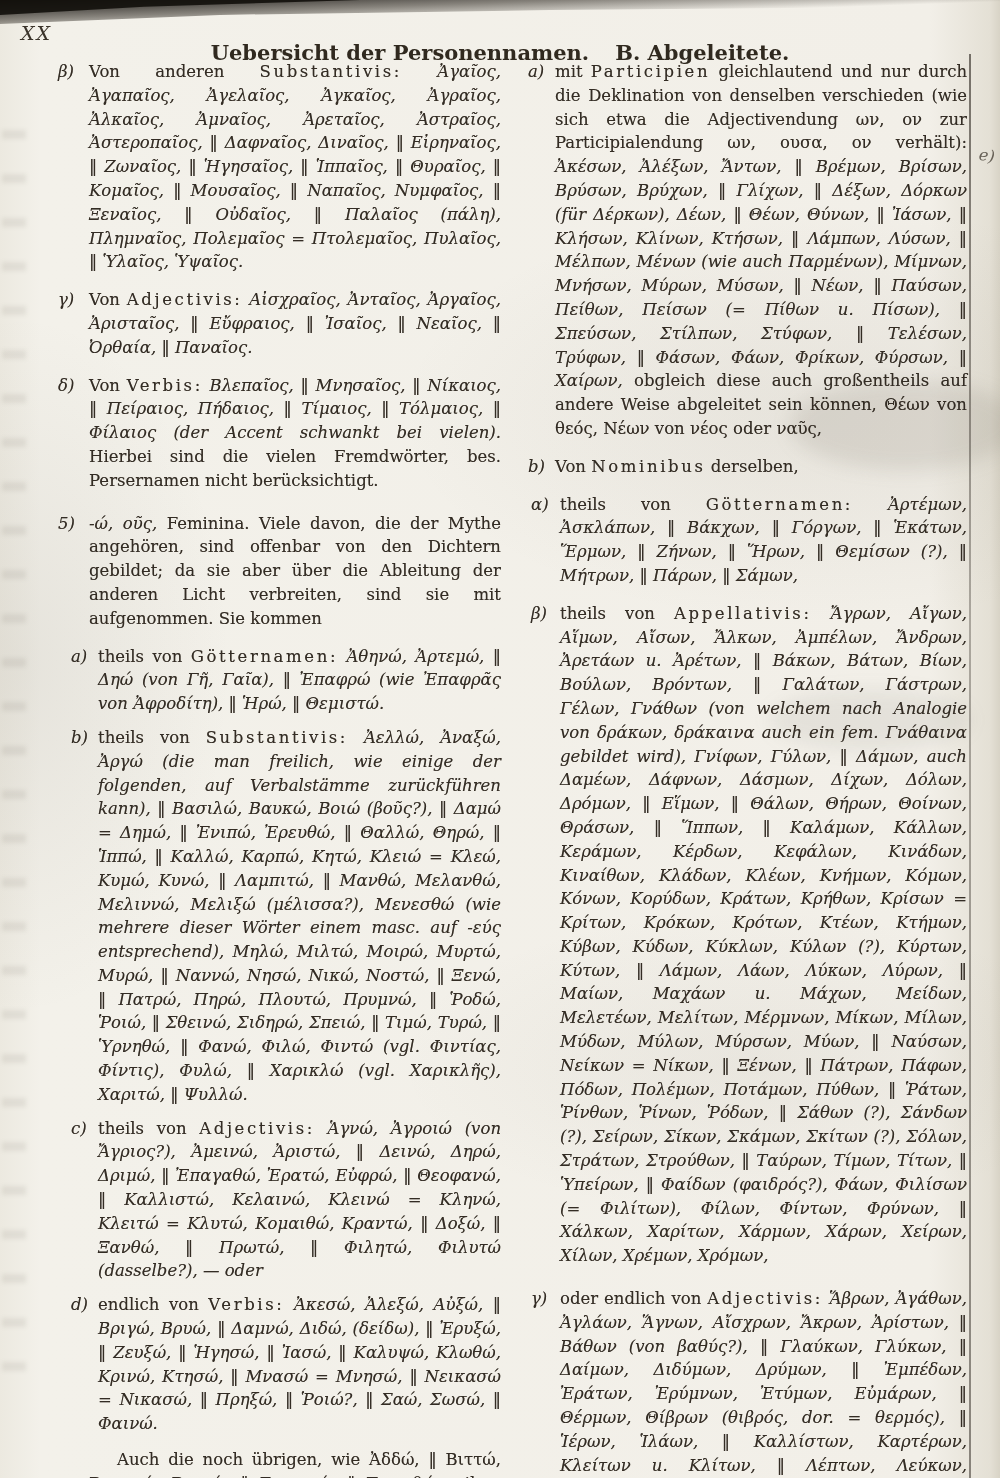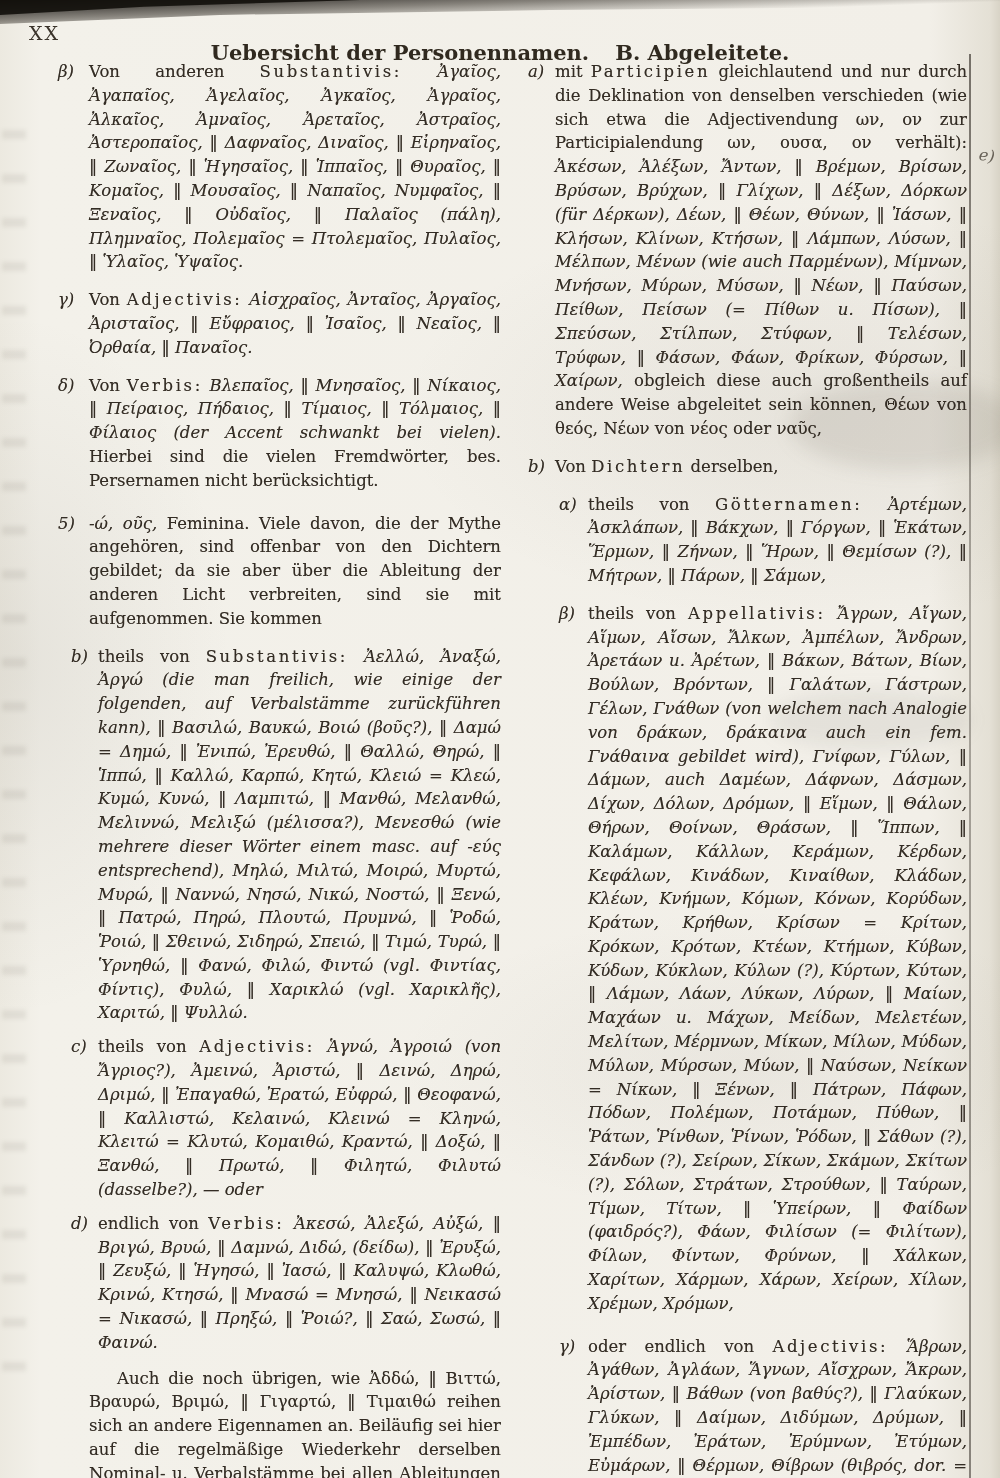--- a/index.html
+++ b/index.html
@@ -25,36 +25,36 @@
   .left-ghost{position:absolute;left:2px;top:130px;width:24px;height:1260px;opacity:.5;filter:blur(2px);
     background:repeating-linear-gradient(to bottom, rgba(105,98,86,.22) 0 9px, transparent 9px 44px);}
   .smudge{position:absolute;border-radius:50%;filter:blur(9px);pointer-events:none;}
   .sm1{left:790px;top:380px;width:230px;height:90px;background:rgba(110,104,94,.14);}
   .sm2{left:770px;top:690px;width:200px;height:60px;background:rgba(110,104,94,.10);}
   .margin-note{position:absolute;left:979px;top:146px;font-style:italic;font-size:16px;
     color:rgba(60,53,44,.75);transform:rotate(8deg);}
 
   
   .hdr{position:absolute;top:14px;left:0;width:100%;height:40px;}
-  .pgnum{position:absolute;left:29px;top:8px;font-size:19px;letter-spacing:2px;color:#3a332a;}
+  .pgnum{position:absolute;left:21px;top:8px;font-size:19px;letter-spacing:2px;color:#3a332a;font-style:italic;}
   .titlewrap{position:absolute;left:0;top:6px;width:100%;text-align:center;
     font-weight:bold;font-size:21px;color:#30291f;margin-top:20px;}
   .titlewrap .t1{margin-right:26px;}
 
   
   .col{position:absolute;top:60px;font-size:16.5px;line-height:23.8px;text-align:justify;
     text-shadow:0 0 .5px rgba(51,44,36,.45);}
   .col-left{left:58px;width:443px;}
   .col-right{left:515px;width:452px;}
 
   .item{padding-left:31px;text-indent:-31px;margin-bottom:10px;}
   .item .lbl{display:inline-block;width:31px;text-indent:0;font-style:italic;}
   .sub{margin-left:13px;padding-left:27px;text-indent:-27px;}
   .sub .lbl{width:27px;}
-  .subg{margin-left:44px;padding-left:29px;text-indent:-29px;}
+  .subg{margin-left:16px;padding-left:29px;text-indent:-29px;}
   .subg .lbl{width:29px;}
   .gap-lg{margin-bottom:19px;}
   .gap-md{margin-bottom:14px;}
 
   .de{font-style:normal;}
   .sp{letter-spacing:2.6px;}
   .gk{font-style:italic;}
   .closing{margin-left:31px;text-indent:28px;padding-left:0;}
 </style>
 </head>
@@ -88,20 +88,23 @@
     </div>
 
     <div class="item gap-lg">
       <span class="lbl">δ)</span><span class="de">Von</span> <span class="de sp">Verbis:</span> <span class="gk">Βλεπαῖος, ‖ Μνησαῖος, ‖ Νίκαιος, ‖ Πείραιος, Πήδαιος, ‖ Τίμαιος, ‖ Τόλμαιος, ‖ Φίλαιος (der Accent schwankt bei vielen).</span> <span class="de">Hierbei sind die vielen Fremdwörter, bes. Persernamen nicht berücksichtigt.</span>
     </div>
 
     <div class="item gap-md">
       <span class="lbl de">5)</span><span class="gk">-ώ, οῦς,</span> <span class="de">Feminina. Viele davon, die der Mythe angehören, sind offenbar von den Dichtern gebildet; da sie aber über die Ableitung der anderen Licht verbreiten, sind sie mit aufgenommen. Sie kommen</span>
     </div>
 
+    <div class="item sub">
+      <span class="lbl de">a)</span><span class="de">theils von</span> <span class="de sp">Götternamen:</span> <span class="gk">Ἀθηνώ, Ἀρτεμώ, ‖ Δηώ (von Γῆ, Γαῖα), ‖ Ἐπαφρώ (wie Ἐπαφρᾶς von Ἀφροδίτη), ‖ Ἡρώ, ‖ Θεμιστώ.</span>
+    </div>
 
     <div class="item sub">
       <span class="lbl de">b)</span><span class="de">theils von</span> <span class="de sp">Substantivis:</span> <span class="gk">Ἀελλώ, Ἀναξώ, Ἀργώ (die man freilich, wie einige der folgenden, auf Verbalstämme zurückführen kann), ‖ Βασιλώ, Βαυκώ, Βοιώ (βοῦς?), ‖ Δαμώ = Δημώ, ‖ Ἐνιπώ, Ἐρευθώ, ‖ Θαλλώ, Θηρώ, ‖ Ἱππώ, ‖ Καλλώ, Καρπώ, Κητώ, Κλειώ = Κλεώ, Κυμώ, Κυνώ, ‖ Λαμπιτώ, ‖ Μανθώ, Μελανθώ, Μελιννώ, Μελιξώ (μέλισσα?), Μενεσθώ (wie mehrere dieser Wörter einem masc. auf -εύς entsprechend), Μηλώ, Μιλτώ, Μοιρώ, Μυρτώ, Μυρώ, ‖ Ναννώ, Νησώ, Νικώ, Νοστώ, ‖ Ξενώ, ‖ Πατρώ, Πηρώ, Πλουτώ, Πρυμνώ, ‖ Ῥοδώ, Ῥοιώ, ‖ Σθεινώ, Σιδηρώ, Σπειώ, ‖ Τιμώ, Τυρώ, ‖ Ὑρνηθώ, ‖ Φανώ, Φιλώ, Φιντώ (vgl. Φιντίας, Φίντις), Φυλώ, ‖ Χαρικλώ (vgl. Χαρικλῆς), Χαριτώ, ‖ Ψυλλώ.</span>
     </div>
 
     <div class="item sub">
       <span class="lbl de">c)</span><span class="de">theils von</span> <span class="de sp">Adjectivis:</span> <span class="gk">Ἁγνώ, Ἀγροιώ (von Ἄγριος?), Ἀμεινώ, Ἀριστώ, ‖ Δεινώ, Δηρώ, Δριμώ, ‖ Ἐπαγαθώ, Ἐρατώ, Εὐφρώ, ‖ Θεοφανώ, ‖ Καλλιστώ, Κελαινώ, Κλεινώ = Κληνώ, Κλειτώ = Κλυτώ, Κομαιθώ, Κραντώ, ‖ Δοξώ, ‖ Ξανθώ, ‖ Πρωτώ, ‖ Φιλητώ, Φιλυτώ (dasselbe?), — oder</span>
     </div>
 
     <div class="item sub" style="margin-bottom:12px;">
@@ -113,21 +116,21 @@
   </div>
 
   <div class="col col-right">
 
 
     <div class="item sub gap-md">
       <span class="lbl de">a)</span><span class="de">mit</span> <span class="de sp">Participien</span> <span class="de">gleichlautend und nur durch die Deklination von denselben verschieden (wie sich etwa die Adjectivendung ων, ον zur Participialendung ων, ουσα, ον verhält):</span> <span class="gk">Ἀκέσων, Ἀλέξων, Ἄντων, ‖ Βρέμων, Βρίσων, Βρύσων, Βρύχων, ‖ Γλίχων, ‖ Δέξων, Δόρκων (für Δέρκων), Δέων, ‖ Θέων, Θύνων, ‖ Ἰάσων, ‖ Κλήσων, Κλίνων, Κτήσων, ‖ Λάμπων, Λύσων, ‖ Μέλπων, Μένων (wie auch Παρμένων), Μίμνων, Μνήσων, Μύρων, Μύσων, ‖ Νέων, ‖ Παύσων, Πείθων, Πείσων (= Πίθων u. Πίσων), ‖ Σπεύσων, Στίλπων, Στύφων, ‖ Τελέσων, Τρύφων, ‖ Φάσων, Φάων, Φρίκων, Φύρσων, ‖ Χαίρων,</span> <span class="de">obgleich diese auch großentheils auf andere Weise abgeleitet sein können, Θέων von θεός, Νέων von νέος oder ναῦς,</span>
     </div>
 
     <div class="item sub gap-md">
-      <span class="lbl de">b)</span><span class="de">Von</span> <span class="de sp">Dichtern</span> <span class="de">derselben,</span>
+      <span class="lbl de">b)</span><span class="de">Von</span> <span class="de sp">Nominibus</span> <span class="de">derselben,</span>
     </div>
 
     <div class="item subg gap-md">
       <span class="lbl">α)</span><span class="de">theils von</span> <span class="de sp">Götternamen:</span> <span class="gk">Ἀρτέμων, Ἀσκλάπων, ‖ Βάκχων, ‖ Γόργων, ‖ Ἑκάτων, Ἕρμων, ‖ Ζήνων, ‖ Ἥρων, ‖ Θεμίσων (?), ‖ Μήτρων, ‖ Πάρων, ‖ Σάμων,</span>
     </div>
 
     <div class="item subg gap-lg">
       <span class="lbl">β)</span><span class="de">theils von</span> <span class="de sp">Appellativis:</span> <span class="gk">Ἄγρων, Αἴγων, Αἵμων, Αἴσων, Ἄλκων, Ἀμπέλων, Ἄνδρων, Ἀρετάων u. Ἀρέτων, ‖ Βάκων, Βάτων, Βίων, Βούλων, Βρόντων, ‖ Γαλάτων, Γάστρων, Γέλων, Γνάθων (von welchem nach Analogie von δράκων, δράκαινα auch ein fem. Γνάθαινα gebildet wird), Γνίφων, Γύλων, ‖ Δάμων, auch Δαμέων, Δάφνων, Δάσμων, Δίχων, Δόλων, Δρόμων, ‖ Εἵμων, ‖ Θάλων, Θήρων, Θοίνων, Θράσων, ‖ Ἵππων, ‖ Καλάμων, Κάλλων, Κεράμων, Κέρδων, Κεφάλων, Κινάδων, Κιναίθων, Κλάδων, Κλέων, Κνήμων, Κόμων, Κόνων, Κορύδων, Κράτων, Κρήθων, Κρίσων = Κρίτων, Κρόκων, Κρότων, Κτέων, Κτήμων, Κύβων, Κύδων, Κύκλων, Κύλων (?), Κύρτων, Κύτων, ‖ Λάμων, Λάων, Λύκων, Λύρων, ‖ Μαίων, Μαχάων u. Μάχων, Μείδων, Μελετέων, Μελίτων, Μέρμνων, Μίκων, Μίλων, Μύδων, Μύλων, Μύρσων, Μύων, ‖ Ναύσων, Νείκων = Νίκων, ‖ Ξένων, ‖ Πάτρων, Πάφων, Πόδων, Πολέμων, Ποτάμων, Πύθων, ‖ Ῥάτων, Ῥίνθων, Ῥίνων, Ῥόδων, ‖ Σάθων (?), Σάνδων (?), Σείρων, Σίκων, Σκάμων, Σκίτων (?), Σόλων, Στράτων, Στρούθων, ‖ Ταύρων, Τίμων, Τίτων, ‖ Ὑπείρων, ‖ Φαίδων (φαιδρός?), Φάων, Φιλίσων (= Φιλίτων), Φίλων, Φίντων, Φρύνων, ‖ Χάλκων, Χαρίτων, Χάρμων, Χάρων, Χείρων, Χίλων, Χρέμων, Χρόμων,</span>
     </div>
 

